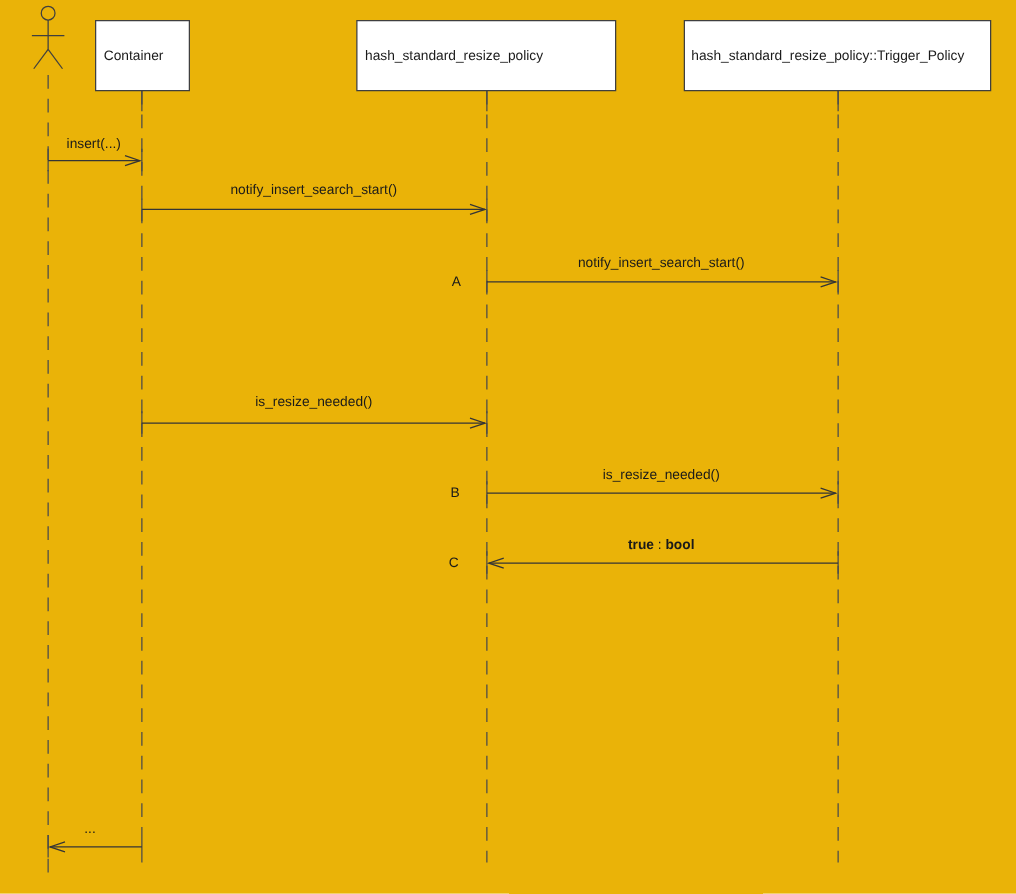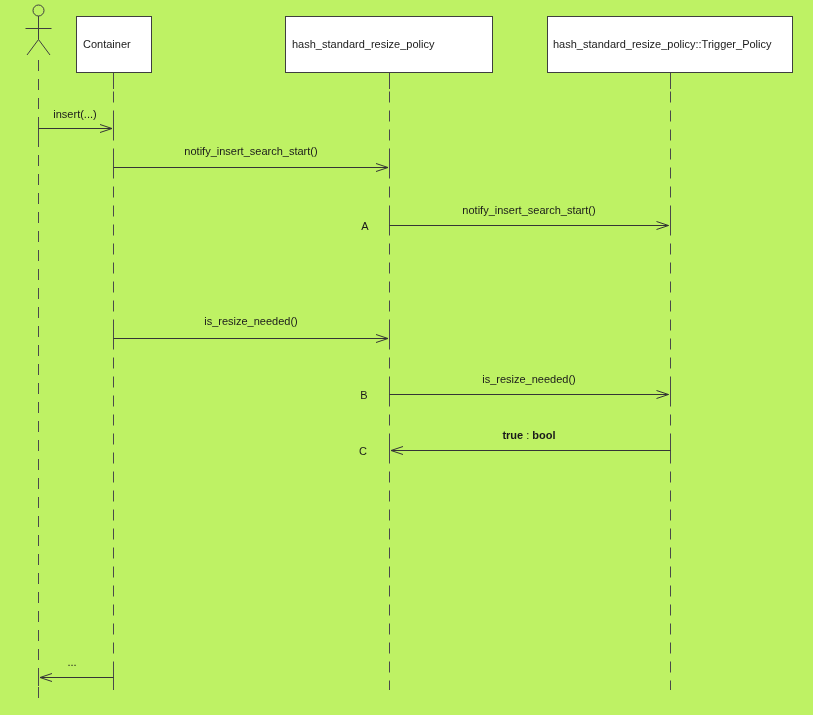--- a/index.html
+++ b/index.html
@@ -4,21 +4,21 @@
 <style>
   html, body {
     margin: 0;
     padding: 0;
     background: #ffffff;
   }
   .canvas-wrap {
     position: relative;
     width: 813px;
     height: 715px;
-    background: #bef264;
+    background: #eab308;
     overflow: hidden;
   }
   svg text {
     font-family: "Liberation Sans", "DejaVu Sans", sans-serif;
     font-size: 11px;
     fill: #1a1a1a;
   }
   svg .msg-label { font-size: 11px; }
   svg .seq-label { font-size: 11px; }
   svg .obj-label { font-size: 11px; }

